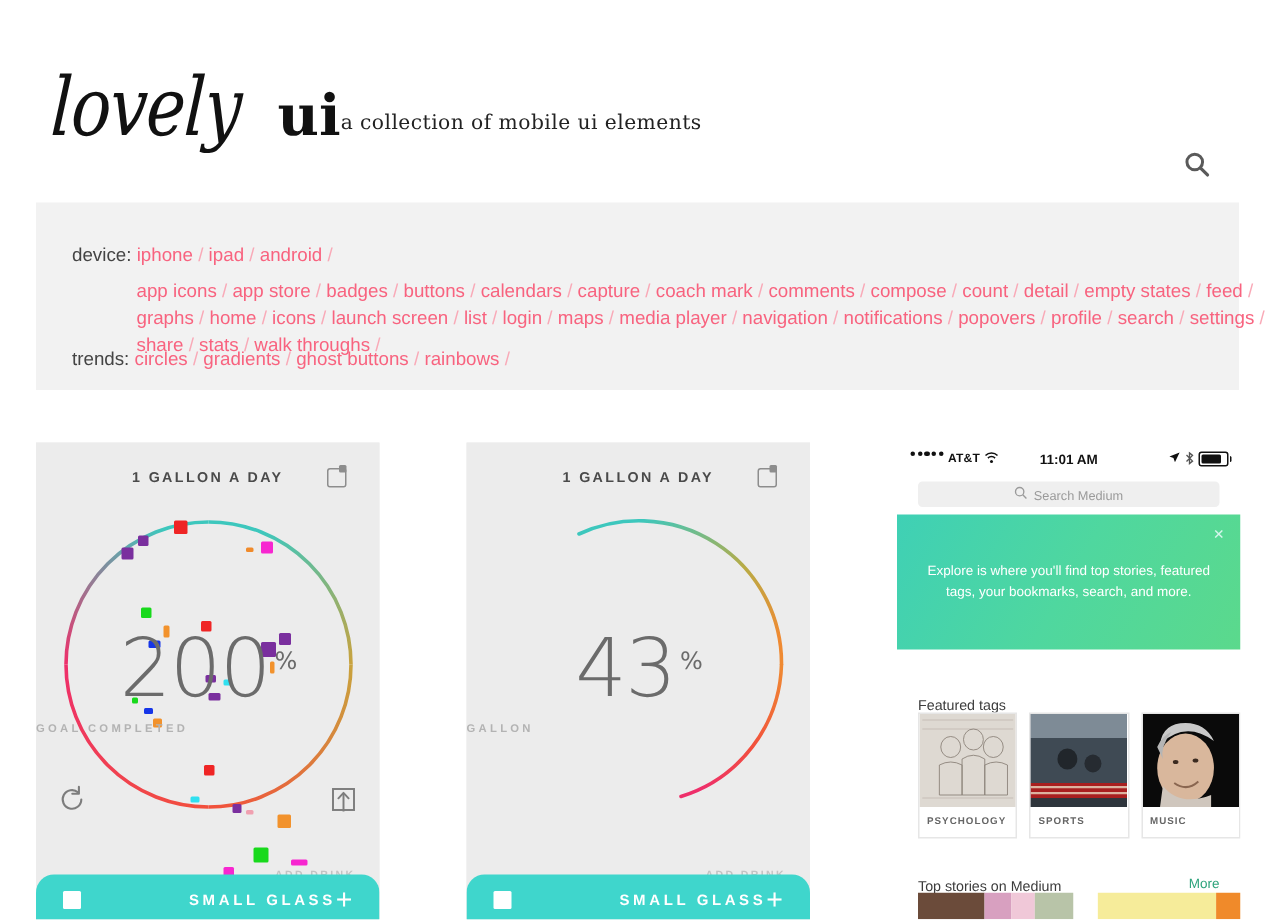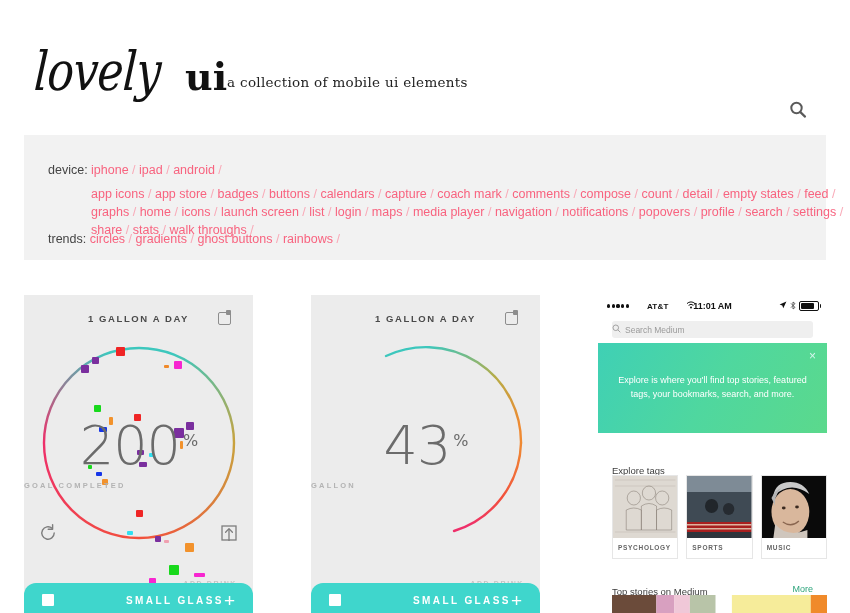--- a/index.html
+++ b/index.html
@@ -91,33 +91,33 @@
   }
   .bb-plus{color:#fff;font-size:19px;margin-right:18px;line-height:1;font-weight:300;}
   .confetti-dot{position:absolute;border-radius:1px;}
 
   
   .md{position:relative;width:100%;height:100%;background:#fff;}
   .statusbar{
     position:absolute;top:0;left:0;width:100%;height:22px;
     display:flex;align-items:center;font-size:8.5px;color:#111;font-weight:700;
   }
-  .sb-left{display:flex;align-items:center;margin-left:9px;gap:18px;}
+  .sb-left{display:flex;margin-left:9px;gap:3px;}
   .sb-dots{display:flex;gap:1.5px;}
   .sb-dots i{width:3.2px;height:3.2px;border-radius:50%;background:#111;display:block;}
   .sb-carrier{font-size:8px;letter-spacing:0.2px;}
   .sb-center{position:absolute;left:0;width:100%;text-align:center;font-size:9px;}
   .sb-right{position:absolute;right:8px;display:flex;align-items:center;gap:3px;}
   .battery{width:18px;height:8px;border:1px solid #111;border-radius:2px;position:relative;}
   .battery::after{content:"";position:absolute;right:-3px;top:2px;width:1.5px;height:4px;background:#111;border-radius:0 1px 1px 0;}
   .battery i{position:absolute;left:1px;top:1px;bottom:1px;width:13px;background:#111;border-radius:1px;display:block;}
 
   .md-search{
     position:absolute;top:26px;left:14px;right:14px;height:17px;background:#efefef;
-    border-radius:3px;display:flex;align-items:center;gap:4px;
+    border-radius:3px;display:flex;align-items:center;justify-content:center;gap:4px;
     font-size:8.5px;color:#9a9a9a;cursor:text;
   }
   .md-popover{
     position:absolute;top:48px;left:0;width:100%;height:90px;
     background:linear-gradient(120deg,#3fd0b5 0%,#4fd79f 50%,#5bd98c 100%);
   }
   .md-pop-close{position:absolute;top:7px;right:11px;color:#d6f6ec;font-size:12px;line-height:1;cursor:pointer;}
   .md-pop-text{
     position:absolute;left:18px;right:18px;top:30px;text-align:center;
     color:#fff;font-size:9px;line-height:14px;
@@ -349,21 +349,21 @@
               </svg>
           </span>
           <span>Search Medium</span>
         </div>
 
         <div class="md-popover">
           <span class="md-pop-close">×</span>
           <div class="md-pop-text">Explore is where you'll find top stories, featured tags, your bookmarks, search, and more.</div>
         </div>
 
-        <div class="md-sec-title" style="top:170px">Explore tags</div>
+        <div class="md-sec-title" style="top:170px">Featured tags</div>
 
         <div class="tagcards">
           <div class="tagcard">
             <svg class="thumb" viewBox="0 0 68 62" preserveAspectRatio="none">
               <rect width="68" height="62" fill="#ded9d2"></rect>
               <g stroke="#8a8178" stroke-width="0.6" fill="none">
                 <circle cx="22" cy="22" r="7"></circle>
                   <circle cx="38" cy="17" r="7"></circle>
                   <circle cx="52" cy="22" r="7"></circle>
                 <path d="M14 34 q8 -4 16 0 v20 h-16 z"></path>

